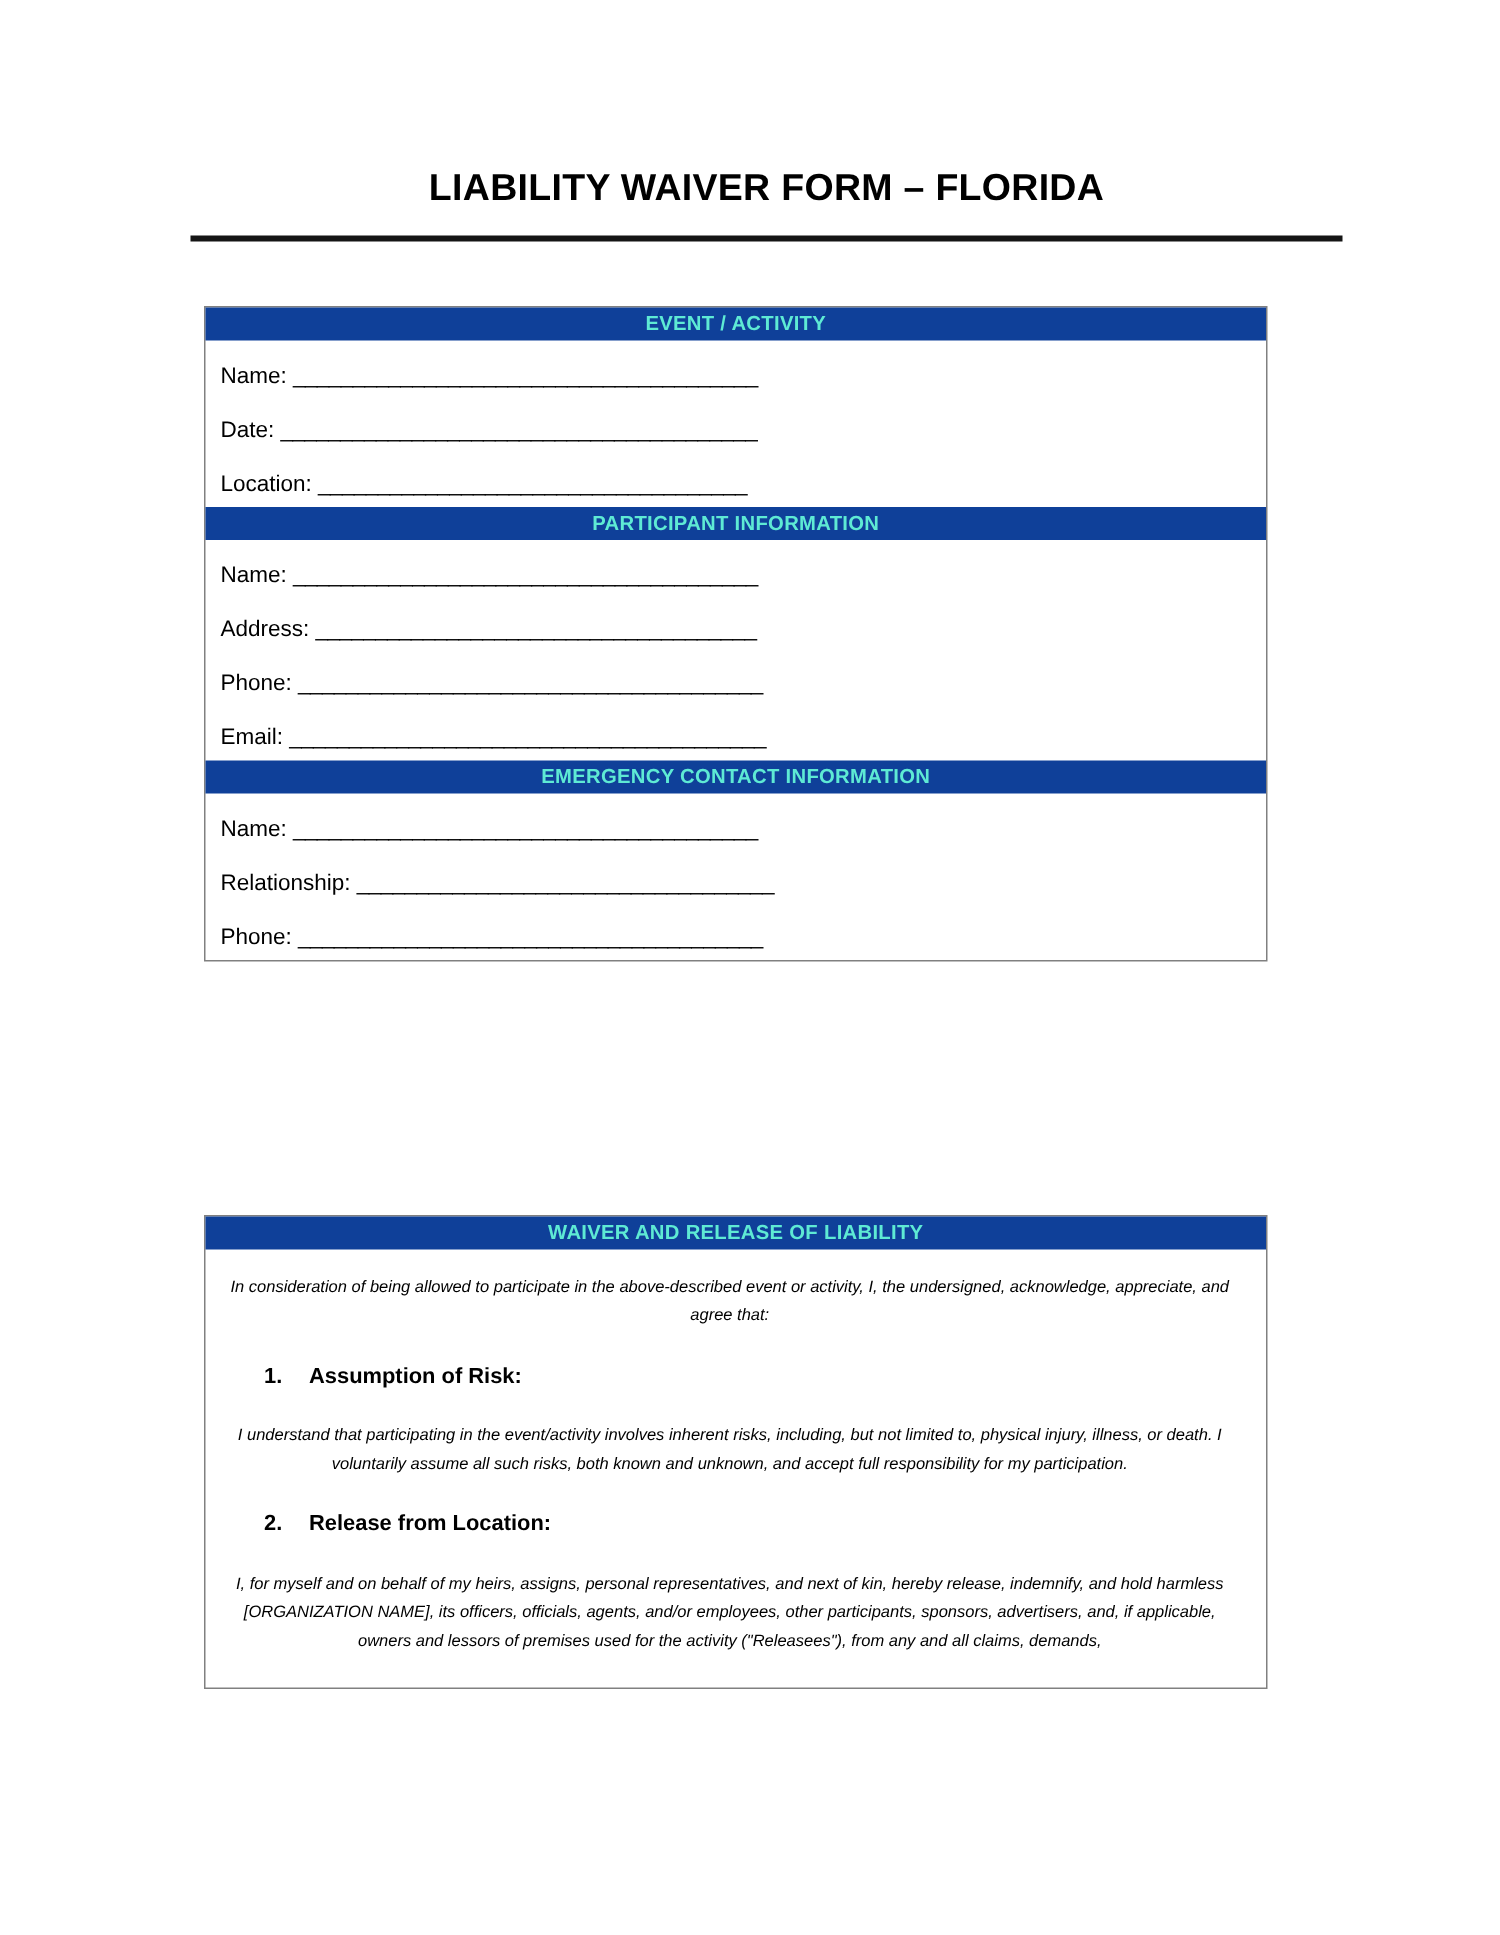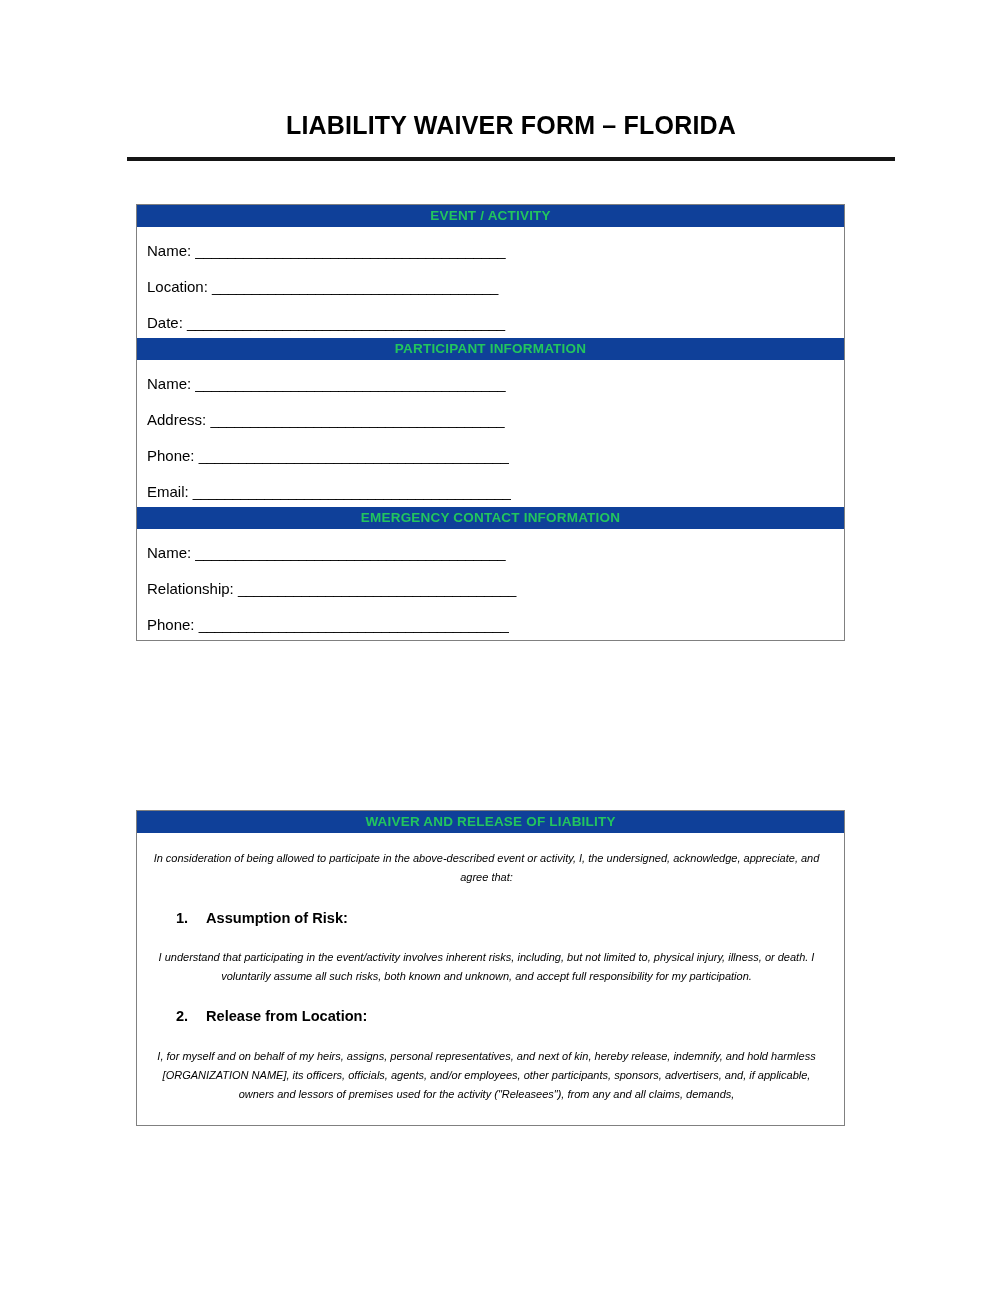--- a/index.html
+++ b/index.html
@@ -52,21 +52,21 @@
     width: 709px;
     border: 1px solid #808080;
     box-sizing: border-box;
     background: #ffffff;
   }
   #box-info { top: 204px; }
   #box-waiver { top: 810px; }
 
   .section-header {
     background: #0F4099;
-    color: #22c55e;
+    color: #5eead4;
     font-size: 13.5px;
     font-weight: bold;
     text-align: center;
     letter-spacing: 0.2px;
     height: 22px;
     line-height: 22px;
     overflow: hidden;
   }
 
   .section-body {
@@ -128,26 +128,26 @@
 
   <div class="form-box" id="box-info">
 
     <div class="section-header">EVENT / ACTIVITY</div>
     <div class="section-body">
       <div class="field-row">
         <span class="field-label">Name:</span>
         <span class="field-line">_______________________________________</span>
       </div>
       <div class="field-row">
+        <span class="field-label">Date:</span>
+        <span class="field-line">________________________________________</span>
+      </div>
+      <div class="field-row">
         <span class="field-label">Location:</span>
         <span class="field-line">____________________________________</span>
-      </div>
-      <div class="field-row">
-        <span class="field-label">Date:</span>
-        <span class="field-line">________________________________________</span>
       </div>
     </div>
 
     <div class="section-header">PARTICIPANT INFORMATION</div>
     <div class="section-body">
       <div class="field-row">
         <span class="field-label">Name:</span>
         <span class="field-line">_______________________________________</span>
       </div>
       <div class="field-row">

